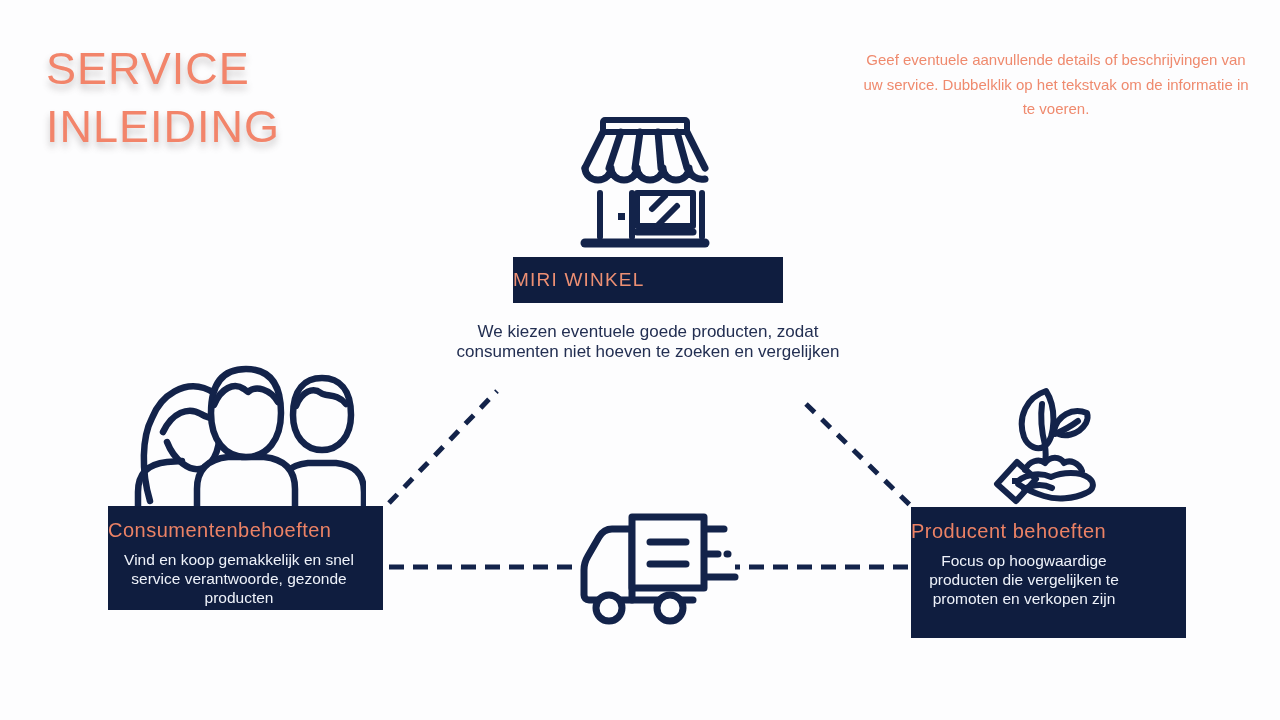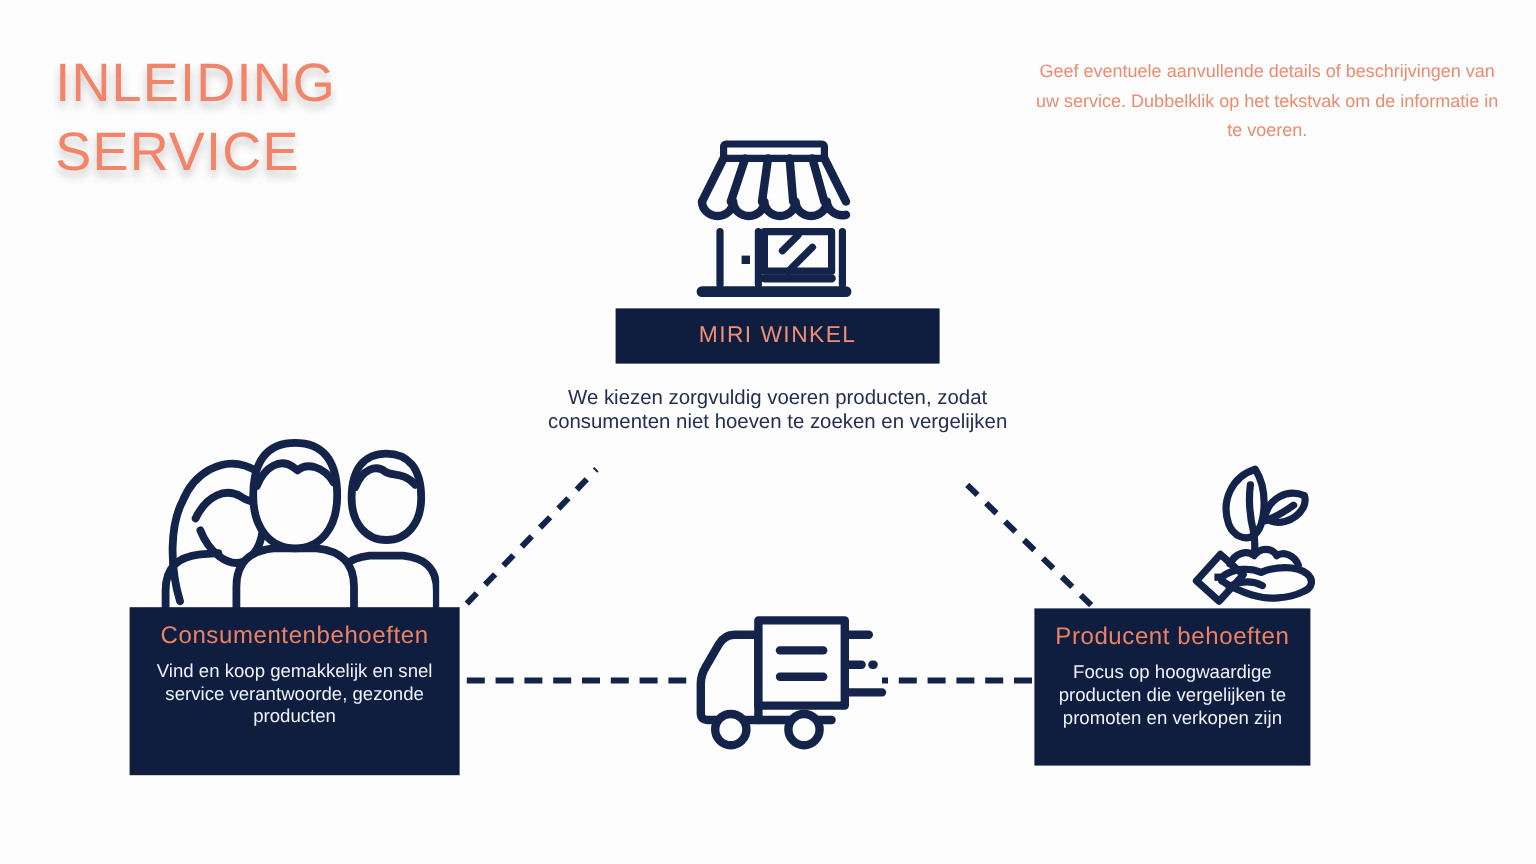--- a/index.html
+++ b/index.html
@@ -25,29 +25,29 @@
   .connectors { position:absolute; left:0; top:0; z-index:1; }
   
   .icon { position:absolute; }
   .icon-shop   { left:575px; top:116px; width:140px; height:134px; z-index:2; }
   .icon-people { left:126px; top:361px; width:240px; height:147px; z-index:2; }
   .icon-plant  { left:990px; top:386px; width:115px; height:120px; z-index:2; }
   .icon-truck  { left:572px; top:504px; width:180px; height:130px; z-index:2; }
   
   .navy-box {
     position:absolute; background:#0f1d3f; color:#eef2fa; z-index:3;
-    display:flex; flex-direction:column; align-items:center; justify-content:flex-start;
+    display:flex; flex-direction:column; align-items:flex-start; justify-content:flex-start;
   }
   .box-shop {
     left:513px; top:257px; width:270px; height:46px;
     justify-content:center;
   }
   .box-shop .box-title { margin-top:0; }
-  .box-left  { left:108px; top:506px; width:275px; height:140px; }
-  .box-right { left:862px; top:507px; width:230px; height:131px; }
+  .box-left  { left:108px; top:506px; width:275px; height:104px; }
+  .box-right { left:911px; top:507px; width:275px; height:131px; }
   .box-title {
     margin-top:13px; font-size:20px; color:#ec8265; letter-spacing:0.5px;
   }
   .box-shop .box-title { font-size:19px; letter-spacing:1.2px; color:#ec8f73; }
   .box-body {
     margin-top:8px; font-size:15.5px; line-height:19px; text-align:center;
   }
   .box-left  .box-body { width:262px; }
   .box-right .box-body { width:226px; }
   
@@ -57,22 +57,22 @@
     z-index:2;
   }
   svg { display:block; width:100%; height:100%; }
 </style>
 </head>
 <body>
 
 <div class="slide">
 
   <div class="slide-title">
+    <span>SERVICE</span>
     <span>INLEIDING</span>
-    <span>SERVICE</span>
   </div>
 
   <div class="note">Geef eventuele aanvullende details of beschrijvingen van uw service. Dubbelklik op het tekstvak om de informatie in te voeren.</div>
 
   <svg class="connectors" width="1280" height="720" viewBox="0 0 1280 720">
     <line x1="389" y1="567" x2="911" y2="567" stroke="#13234a" stroke-width="5" stroke-dasharray="15 9"></line>
     <line x1="389" y1="503" x2="497" y2="391" stroke="#13234a" stroke-width="5" stroke-dasharray="12 10"></line>
     <line x1="806" y1="404" x2="911" y2="506" stroke="#13234a" stroke-width="5" stroke-dasharray="12 10"></line>
   </svg>
 
@@ -99,21 +99,21 @@
         <path d="M10,127 H130" stroke-width="9"></path>
       </g>
       <rect x="43" y="97" width="7" height="7" fill="#13234a"></rect>
     </svg>
   </div>
 
   <div class="navy-box box-shop">
     <div class="box-title">MIRI WINKEL</div>
   </div>
 
-  <div class="shop-desc">We kiezen zorgvuldig voeren producten, zodat consumenten niet hoeven te zoeken en vergelijken</div>
+  <div class="shop-desc">We kiezen eventuele goede producten, zodat consumenten niet hoeven te zoeken en vergelijken</div>
 
   <div class="icon icon-people">
     <svg viewBox="0 0 240 147">
       <g stroke="#13234a" stroke-width="6.5" stroke-linecap="round" stroke-linejoin="round">
 
         <path fill="#fdfdfe" d="M24,140 C15,110 16,76 26,57 C36,32 59,21 78,27 C96,33 106,49 106,68 C106,93 103,119 98,137"></path>
         <path fill="none" d="M37,71 C46,52 62,45 75,53 C82,58 90,56 93,64 C95,84 90,101 77,107 C64,112 48,99 41,81"></path>
         <path fill="none" d="M12,147 L12,131 C12,112 22,103 41,101 L56,100"></path>
 
         <path fill="#fdfdfe" d="M167,54 C167,28 179,17 196,17 C213,17 225,28 225,54 C225,75 213,89 196,89 C179,89 167,75 167,54 Z"></path>

